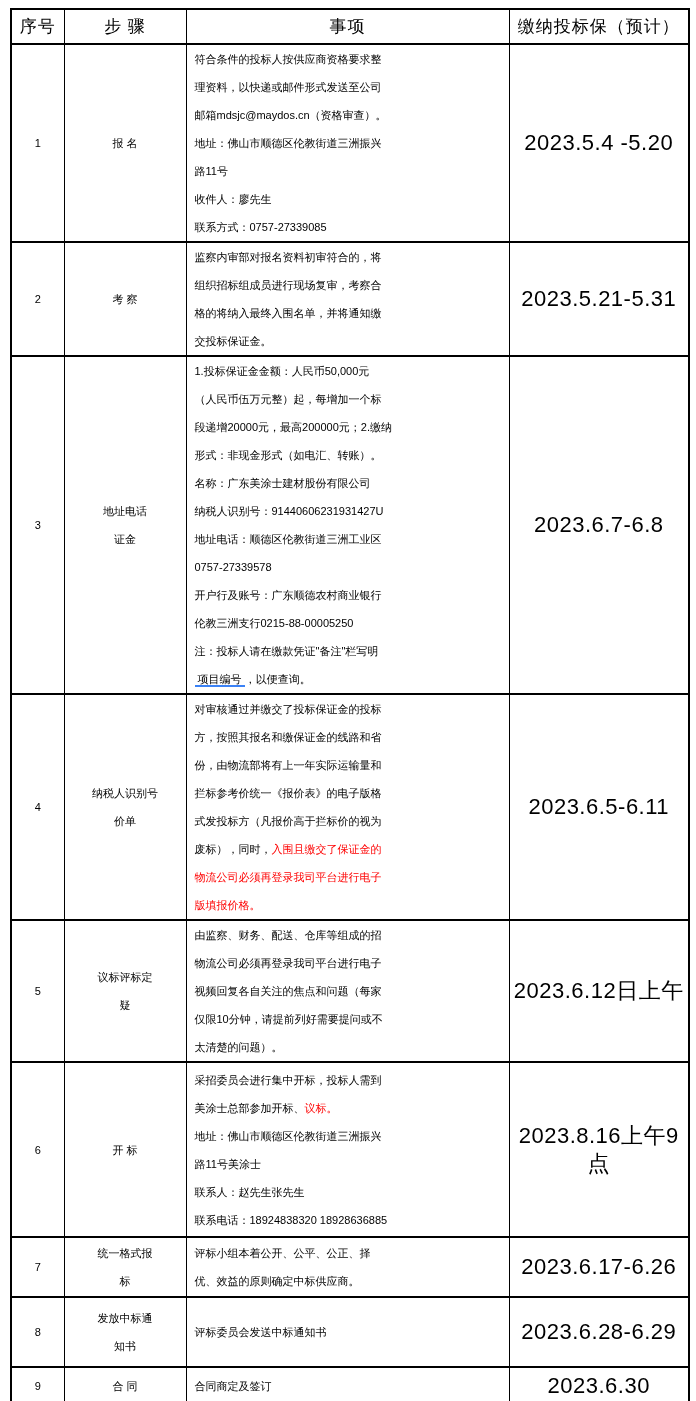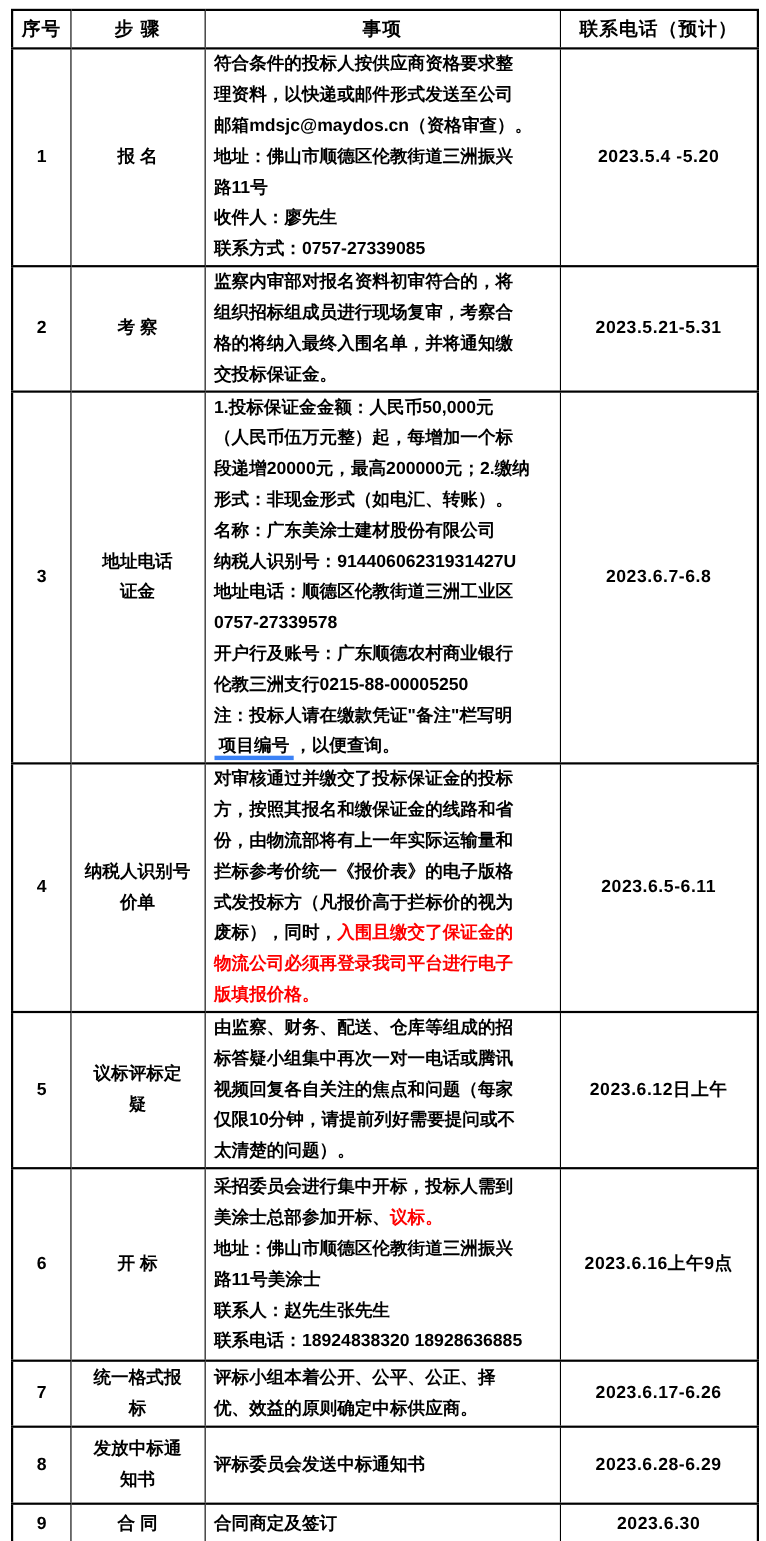--- a/index.html
+++ b/index.html
@@ -8,51 +8,51 @@
   table.schedule {
     position:absolute; left:10px; top:8px;
     width:678px; table-layout:fixed; border-collapse:collapse;
     border:2px solid #000; color:#000;
   }
   col.c1{width:53px} col.c2{width:122px} col.c3{width:323px} col.c4{width:180px}
   th, td {
     border:1px solid #000;
     border-top:2px solid #000;
     border-bottom:2px solid #000;
-    font-weight:700; vertical-align:middle;
+    font-weight:400; vertical-align:middle;
     padding:0;
   }
   th { height:33px; font-size:17px; text-align:center; letter-spacing:1px; }
-  td { font-size:16px; line-height:28px; }
+  td { font-size:11px; line-height:28px; }
   td.no, td.step, td.deadline { text-align:center; white-space:pre-wrap; }
-  td.deadline { font-size:16px; letter-spacing:0.5px; }
+  td.deadline { font-size:22px; letter-spacing:0.5px; }
   td.matter { text-align:left; padding:0 8px; white-space:pre-wrap; }
   .red { color:#fe0000; }
-  .u { border-bottom:4px solid #3b82f6; }
+  .u { border-bottom:2px solid #3b82f6; }
   tr.r1{height:197px} tr.r2{height:114px} tr.r3{height:332px}
   tr.r4{height:220px} tr.r5{height:140px} tr.r6{height:175px}
   tr.r7{height:60px}  tr.r8{height:70px}  tr.r9{height:37px}
 </style>
 </head>
 <body>
 
 <div class="page">
   <table class="schedule">
     <colgroup>
         <col class="c1">
         <col class="c2">
         <col class="c3">
         <col class="c4">
       </colgroup>
     <thead>
       <tr>
         <th>序号</th>
         <th>步 骤</th>
         <th>事项</th>
-        <th>联系电话（预计）</th>
+        <th>缴纳投标保（预计）</th>
       </tr>
     </thead>
     <tbody>
       <tr class="r1">
         <td class="no">1</td>
         <td class="step">报 名</td>
         <td class="matter"><span>符合条件的投标人按供应商资格要求整
 理资料，以快递或邮件形式发送至公司
 邮箱mdsjc@maydos.cn（资格审查）。
 地址：佛山市顺德区伦教街道三洲振兴
@@ -100,36 +100,36 @@
 废标），同时，</span><span class="red">入围且缴交了保证金的
 物流公司必须再登录我司平台进行电子
 版填报价格。</span></td>
         <td class="deadline">2023.6.5-6.11</td>
       </tr>
       <tr class="r5">
         <td class="no">5</td>
         <td class="step">议标评标定
 疑</td>
         <td class="matter"><span>由监察、财务、配送、仓库等组成的招
-标答疑小组集中再次一对一电话或腾讯
+物流公司必须再登录我司平台进行电子
 视频回复各自关注的焦点和问题（每家
 仅限10分钟，请提前列好需要提问或不
 太清楚的问题）。</span></td>
         <td class="deadline">2023.6.12日上午</td>
       </tr>
       <tr class="r6">
         <td class="no">6</td>
         <td class="step">开 标</td>
         <td class="matter"><span>采招委员会进行集中开标，投标人需到
 美涂士总部参加开标、</span><span class="red">议标。</span><span>
 地址：佛山市顺德区伦教街道三洲振兴
 路11号美涂士
 联系人：赵先生张先生
 联系电话：18924838320 18928636885</span></td>
-        <td class="deadline">2023.6.16上午9点</td>
+        <td class="deadline">2023.8.16上午9点</td>
       </tr>
       <tr class="r7">
         <td class="no">7</td>
         <td class="step">统一格式报
 标</td>
         <td class="matter"><span>评标小组本着公开、公平、公正、择
 优、效益的原则确定中标供应商。</span></td>
         <td class="deadline">2023.6.17-6.26</td>
       </tr>
       <tr class="r8">

